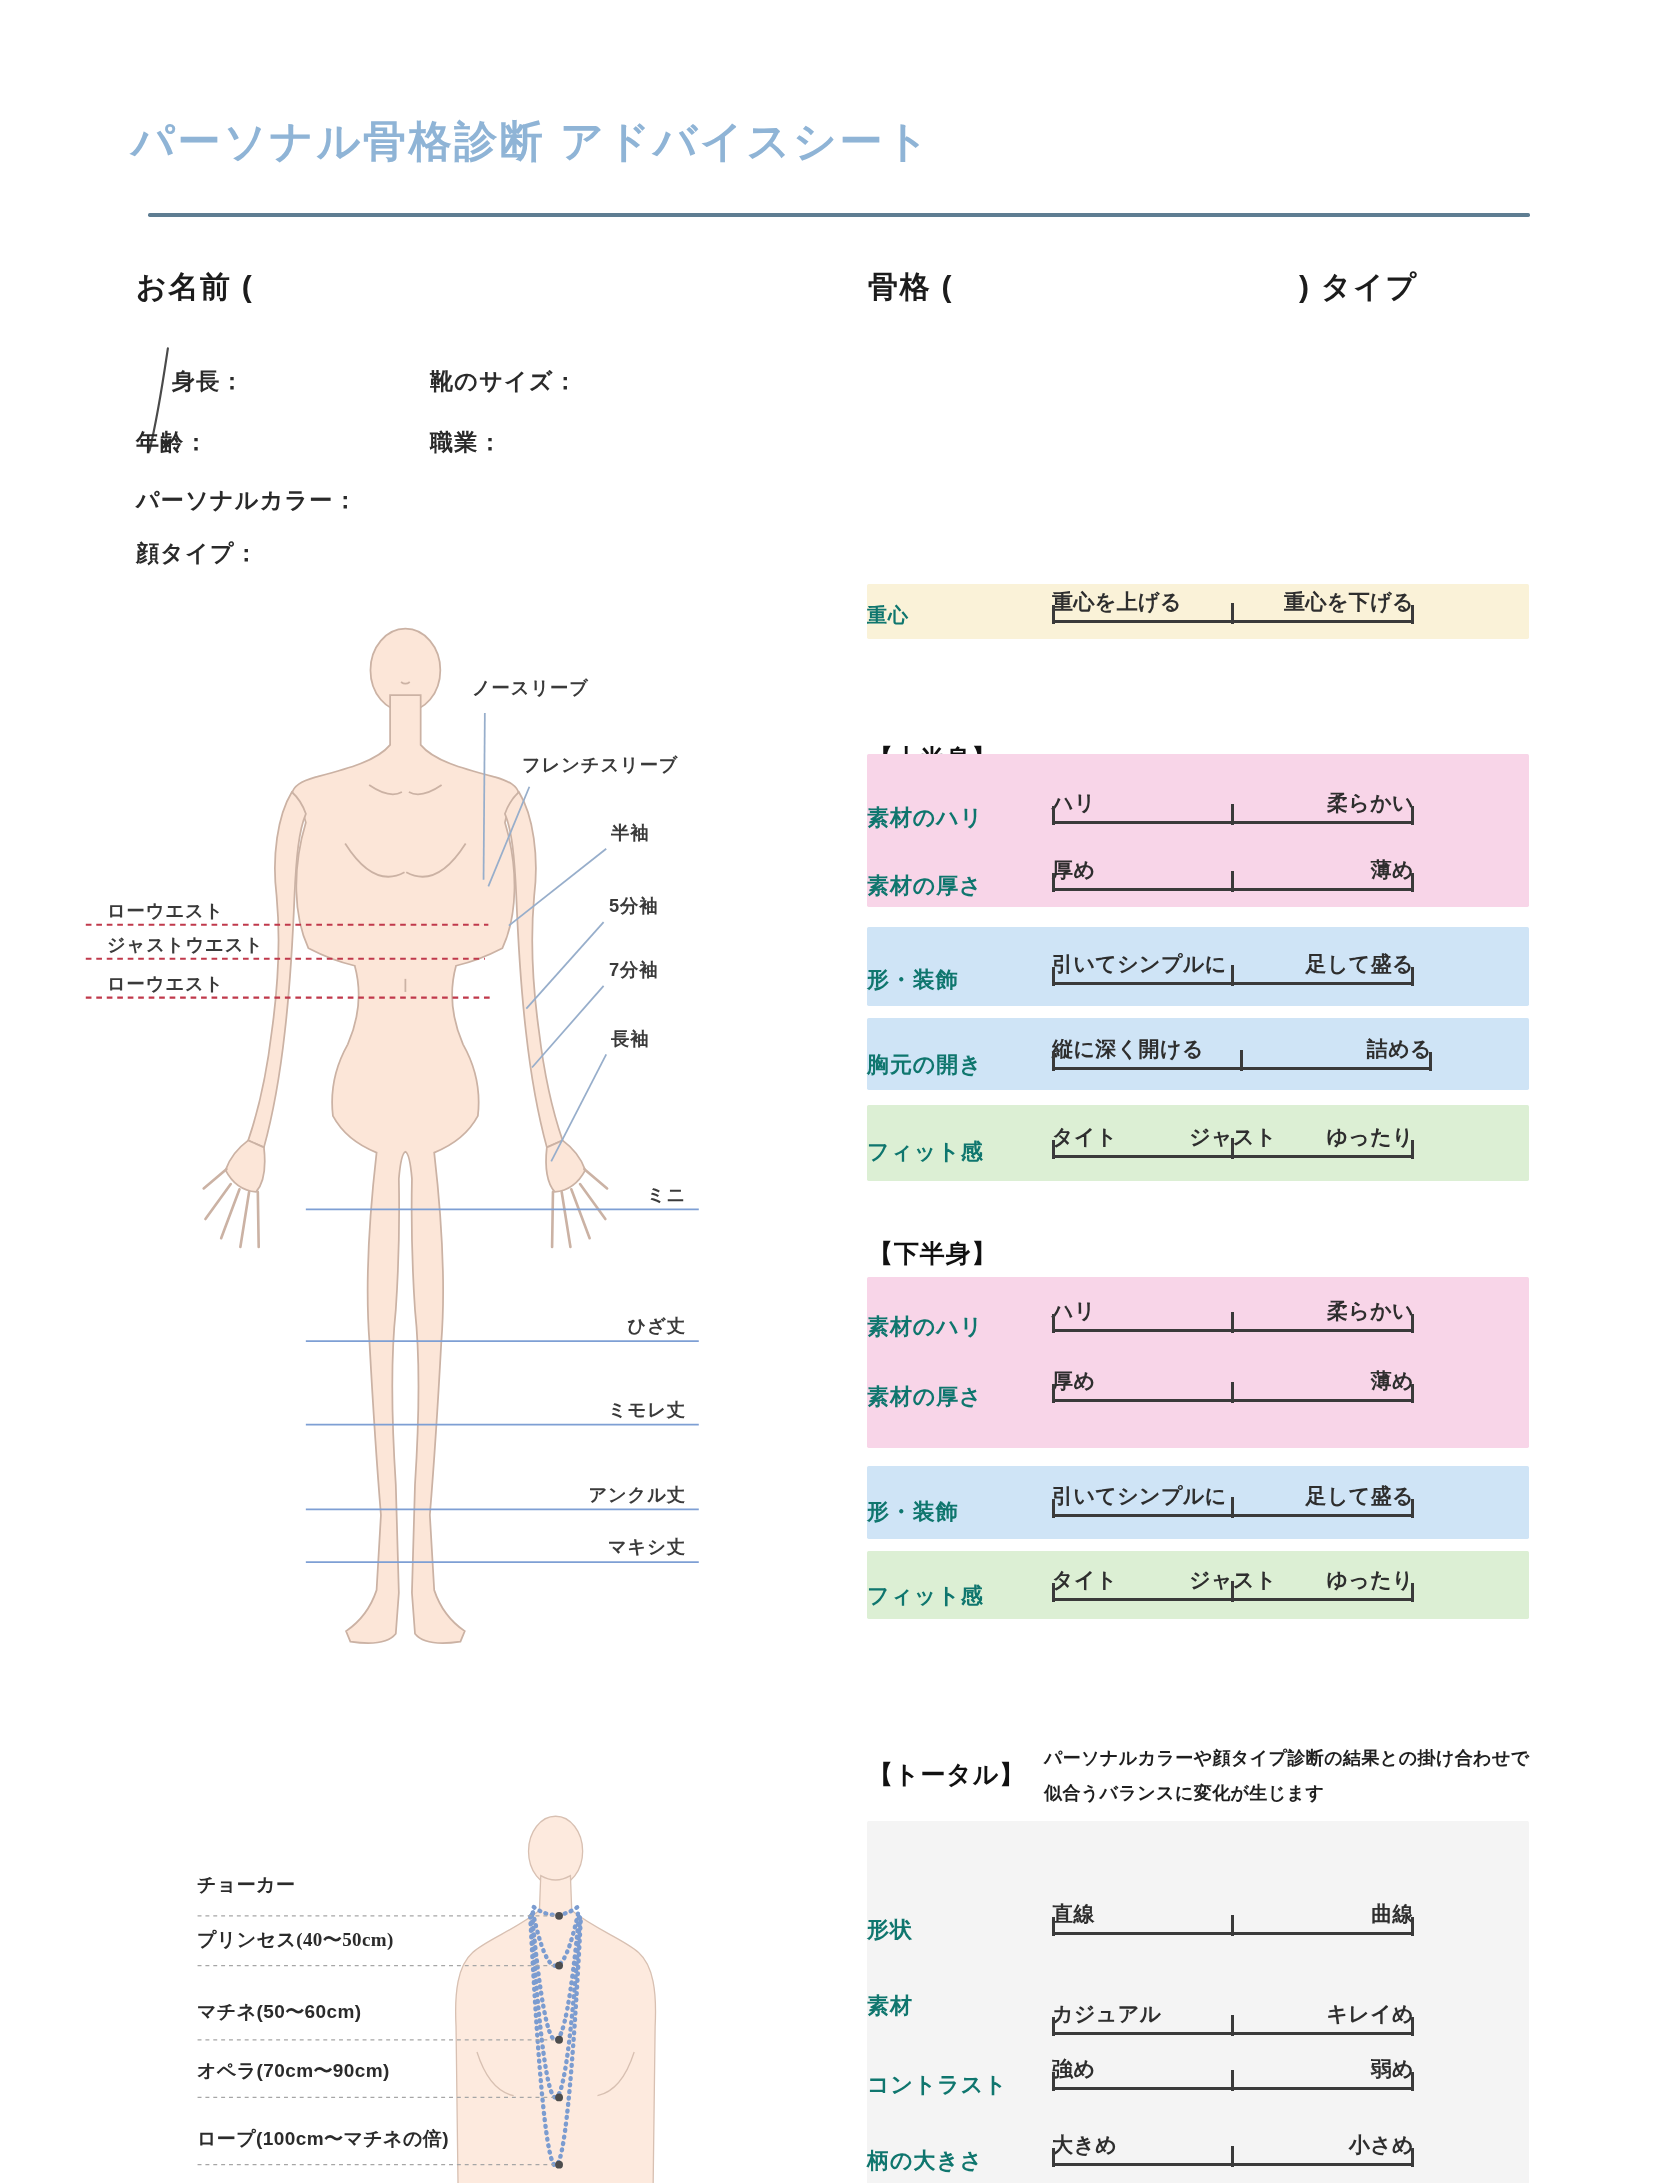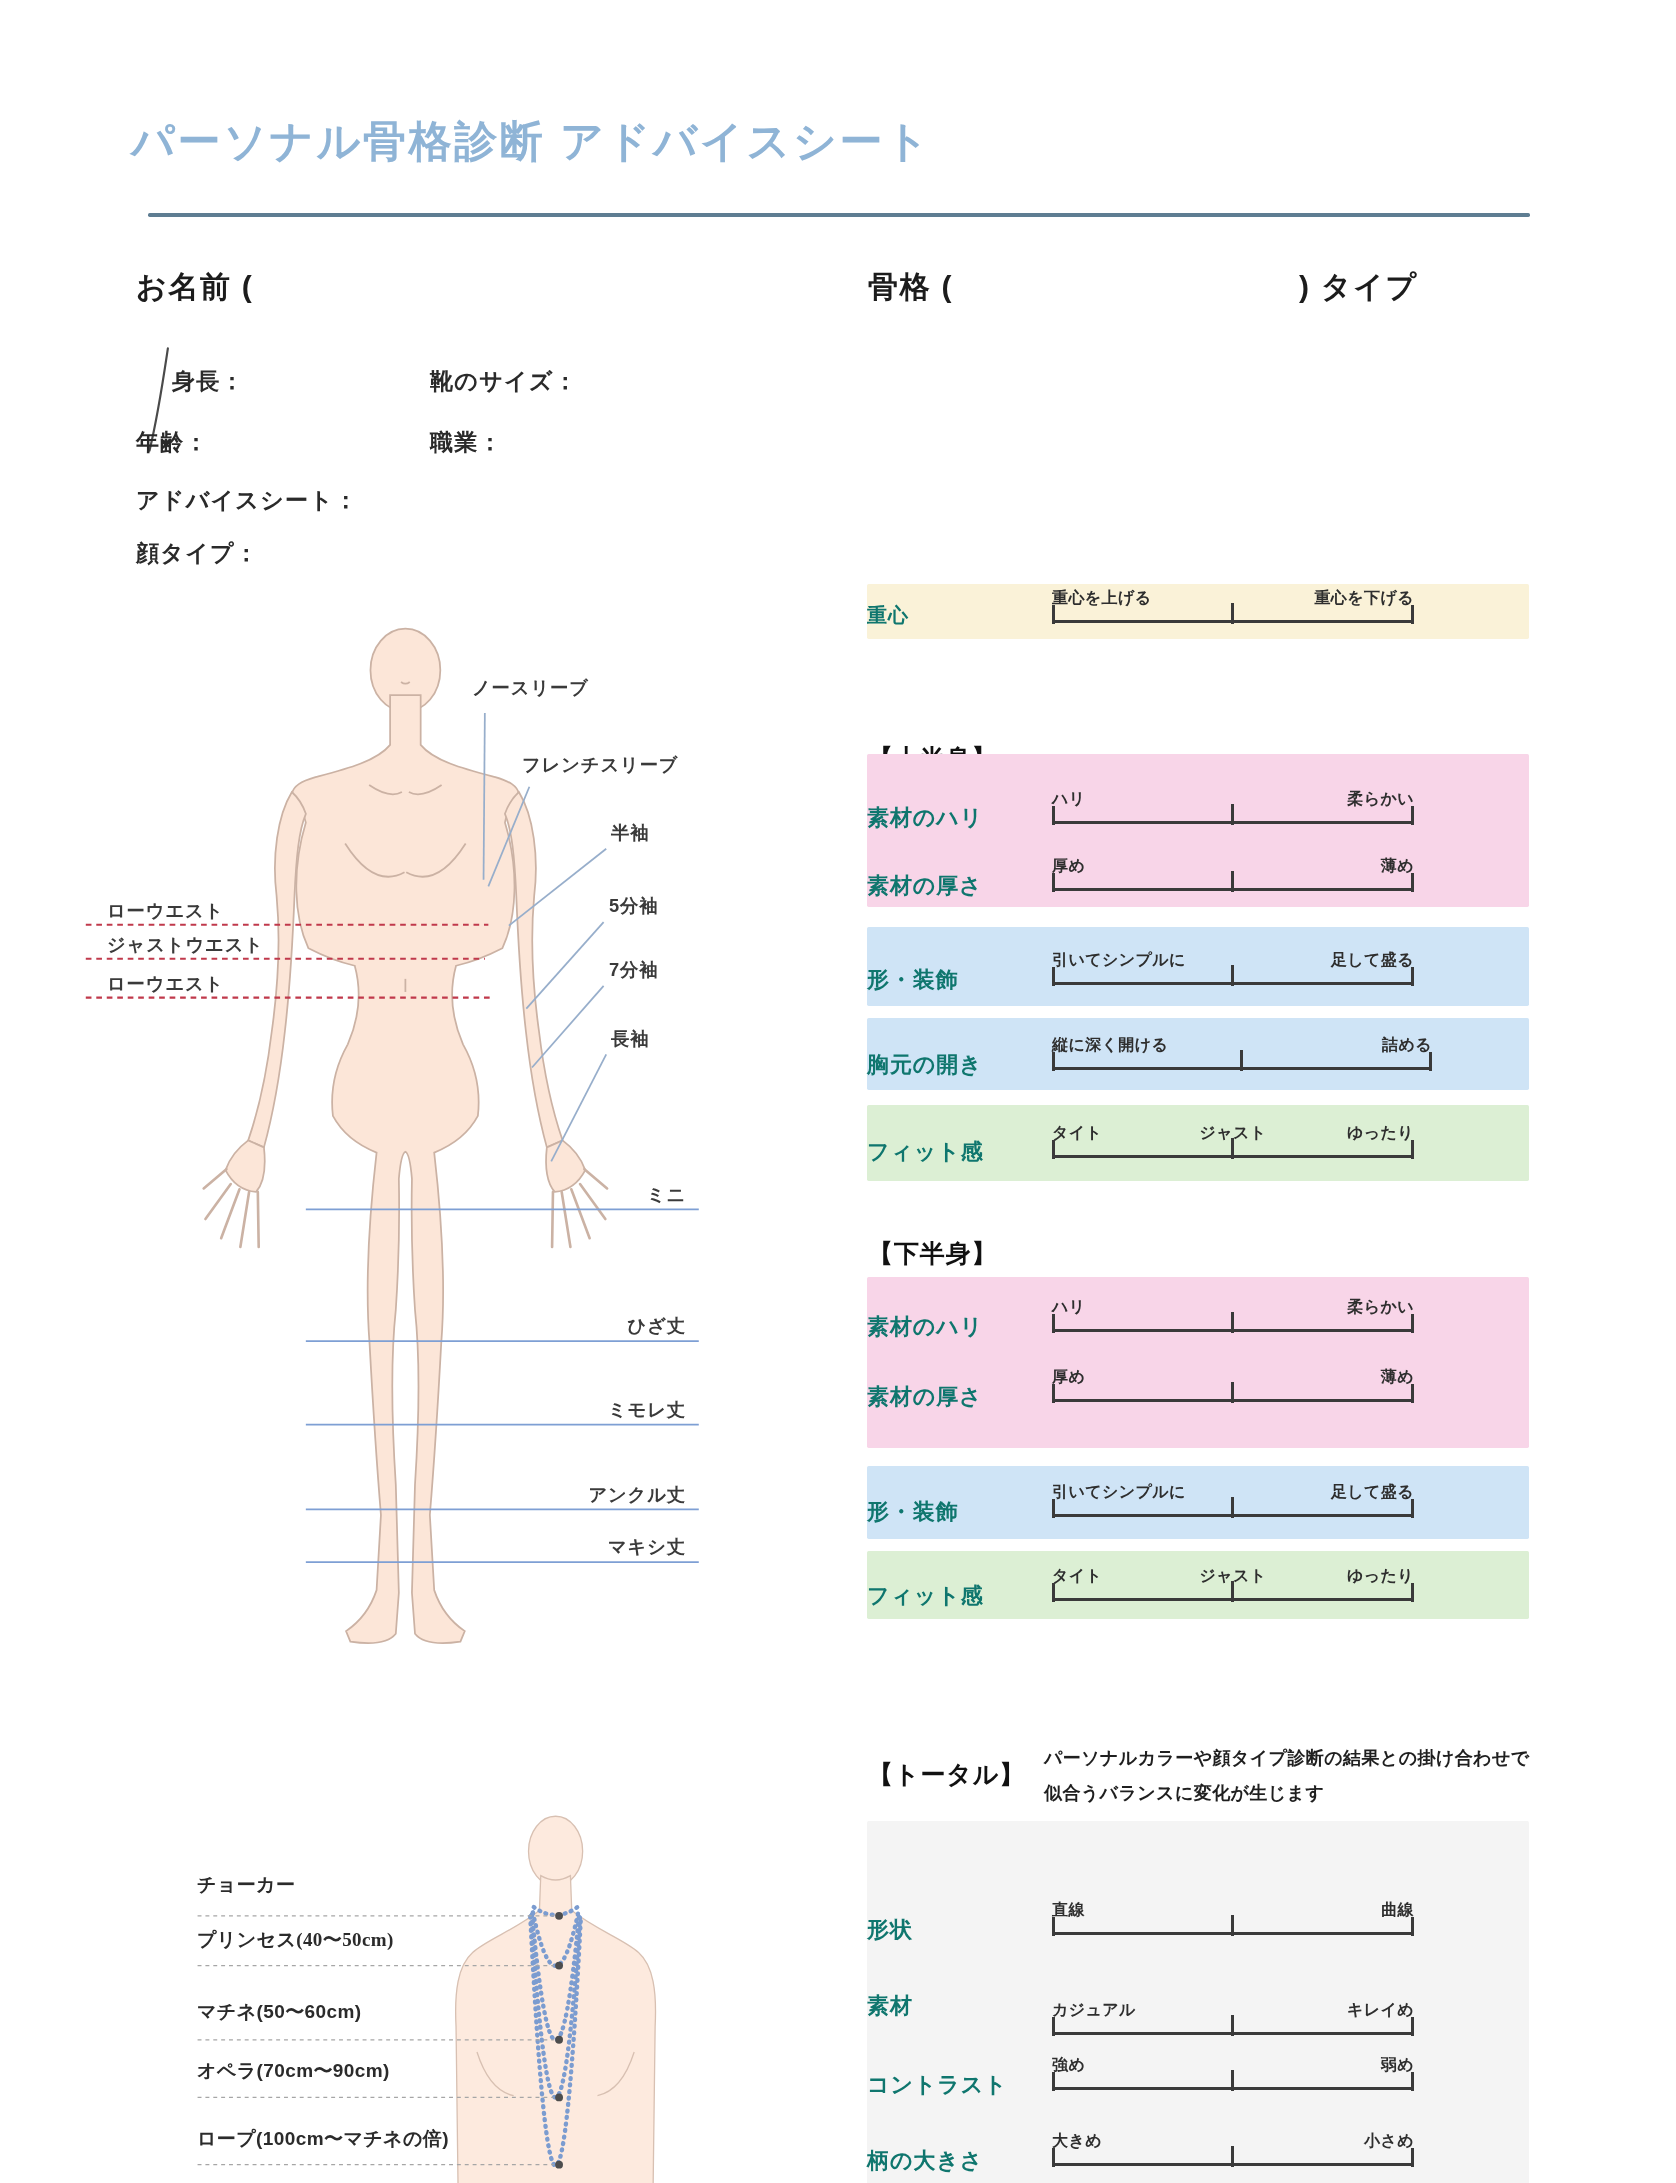--- a/index.html
+++ b/index.html
@@ -21,21 +21,21 @@
   .row-label{position:absolute;left:867px;width:179px;
              font-size:22px;font-weight:700;color:#0f766e;letter-spacing:0.9px;}
   .row-label.sm{font-size:20px;}
   
   .slider{position:absolute;height:35px;}
   .sl-line{position:absolute;left:0;right:0;bottom:0;height:20px;border-bottom:3.1px solid #3a3a3a;}
   .tick{position:absolute;bottom:-3.5px;width:3.1px;background:#3a3a3a;}
   .tick.l{left:0;height:18.3px;}
   .tick.c{left:50%;margin-left:-1.7px;height:21px;}
   .tick.r{right:0;height:18.3px;}
-  .sl-left,.sl-right,.sl-mid{position:absolute;top:0;font-size:16px;font-weight:700;color:#2e2e2e;letter-spacing:0.4px;white-space:nowrap;}
+  .sl-left,.sl-right,.sl-mid{position:absolute;top:0;font-size:21px;font-weight:700;color:#2e2e2e;letter-spacing:0.4px;white-space:nowrap;}
   .sl-left{left:0;}
   .sl-right{right:0;}
   .sl-mid{left:50%;transform:translateX(-50%);}
   
   .dlabel{position:absolute;font-size:18.3px;font-weight:700;color:#3a3a3a;letter-spacing:0.9px;white-space:nowrap;}
   .dlabel.right{text-align:right;}
   .nlabel{position:absolute;left:197px;font-size:19px;font-weight:700;color:#2b2b2b;letter-spacing:0.4px;white-space:nowrap;}
   svg{position:absolute;left:0;top:0;pointer-events:none;}
 </style>
 </head>
@@ -197,21 +197,21 @@
   <div class="title-rule"></div>
 
   <div class="hline" style="left:136px;top:267px;">お名前 (</div>
   <div class="hline" style="left:868px;top:267px;">骨格 (</div>
   <div class="hline" style="left:1299px;top:267px;">) タイプ</div>
 
   <div class="pfield" style="left:136px;top:366px;margin-left:36px;">身長：</div>
   <div class="pfield" style="left:430px;top:366px;">靴のサイズ：</div>
   <div class="pfield" style="left:136px;top:427px;">年齢：</div>
   <div class="pfield" style="left:430px;top:427px;">職業：</div>
-  <div class="pfield" style="left:136px;top:485px;">アドバイスシート：</div>
+  <div class="pfield" style="left:136px;top:485px;">パーソナルカラー：</div>
   <div class="pfield" style="left:136px;top:538px;">顔タイプ：</div>
 
   <div class="cbox" style="top:584px;height:55px;background:#faf2d8;"></div>
   <div class="row-label sm" style="top:602px;">重心</div>
   <div class="slider" style="left:1052px;top:588px;width:362px;">
     <span class="sl-left">重心を上げる</span>
     <span class="sl-right">重心を下げる</span>
     <div class="sl-line">
         <i class="tick l"></i>
         <i class="tick c"></i>

